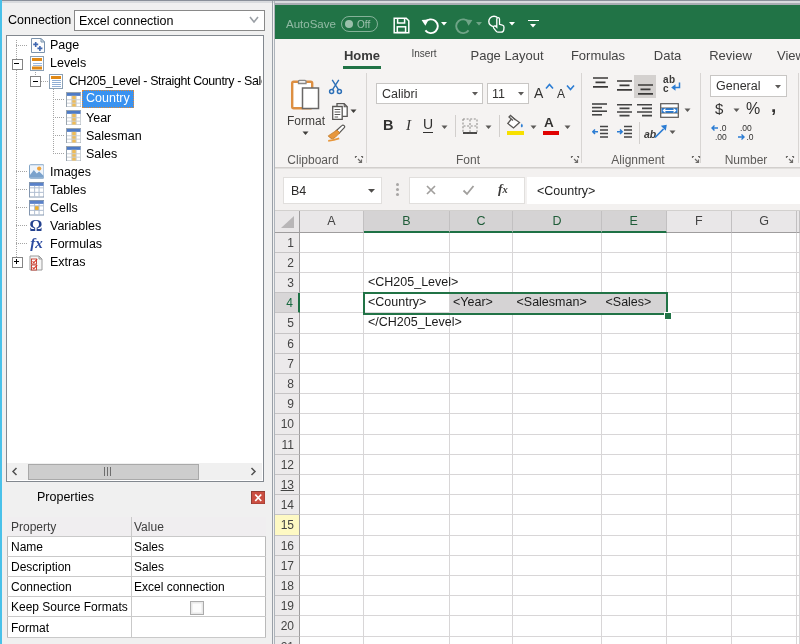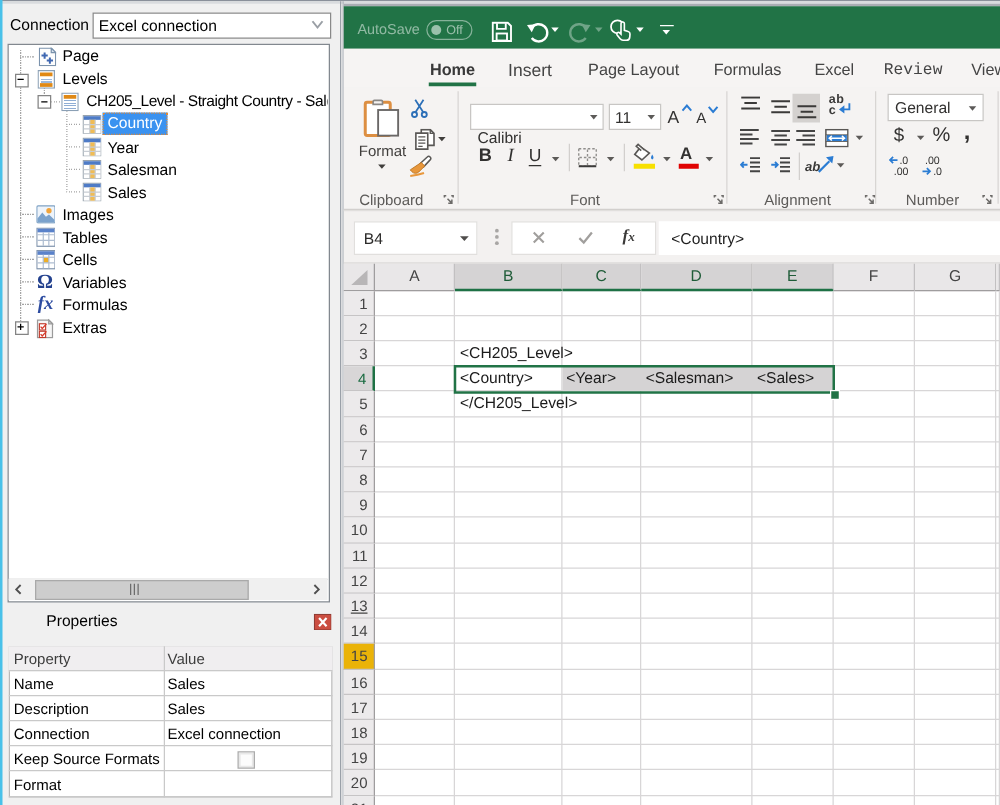--- a/index.html
+++ b/index.html
@@ -192,25 +192,25 @@
 </svg>
 <svg class="ab" style="left:507.5px;top:21px" width="8" height="6" viewBox="0 0 8 6">
     <path d="M1 1 L4 4.6 L7 1 z" fill="#fff"></path>
   </svg>
 <div class="ab" style="left:527.5px;top:19.5px;width:11px;height:1.6px;background:#fff;"></div>
 <svg class="ab" style="left:529px;top:23px" width="8" height="6" viewBox="0 0 8 6">
     <path d="M1 1 L4 4.6 L7 1 z" fill="#fff"></path>
   </svg>
 <div class="ab" style="left:274.5px;top:39px;width:525.5px;height:31px;background:#f6f4f3;"></div>
 <div class="ab" style="left:302.0px;top:48px;width:120px;text-align:center;font-size:13px;font-weight:600;color:#393939;">Home</div>
-<div class="ab" style="left:364.0px;top:48px;width:120px;text-align:center;font-size:14px;font-weight:400;color:#444;">Insert</div>
+<div class="ab" style="left:364.0px;top:48px;width:120px;text-align:center;font-size:10px;font-weight:400;color:#444;">Insert</div>
 <div class="ab" style="left:447.0px;top:48px;width:120px;text-align:center;font-size:13px;font-weight:400;color:#444;">Page Layout</div>
 <div class="ab" style="left:538.0px;top:48px;width:120px;text-align:center;font-size:13px;font-weight:400;color:#444;">Formulas</div>
-<div class="ab" style="left:607.5px;top:48px;width:120px;text-align:center;font-size:13px;font-weight:400;color:#444;">Excel</div>
-<div class="ab" style="left:670.5px;top:48px;width:120px;text-align:center;font-size:13px;font-weight:400;color:#444;font-family:Liberation Mono, monospace;">Review</div>
+<div class="ab" style="left:607.5px;top:48px;width:120px;text-align:center;font-size:13px;font-weight:400;color:#444;">Data</div>
+<div class="ab" style="left:670.5px;top:48px;width:120px;text-align:center;font-size:13px;font-weight:400;color:#444;">Review</div>
 <div class="ab" style="left:731.0px;top:48px;width:120px;text-align:center;font-size:13px;font-weight:400;color:#444;">View</div>
 <div class="ab" style="left:343px;top:65.5px;width:38px;height:3px;background:#217346;"></div>
 <div class="ab" style="left:274.5px;top:70px;width:525.5px;height:97px;background:#f5f3f2;border-bottom:1px solid #d2cfcd;box-sizing:content-box;"></div>
 <div class="ab" style="left:366px;top:73px;width:1px;height:90px;background:#d8d5d3;"></div>
 <div class="ab" style="left:580.5px;top:73px;width:1px;height:90px;background:#d8d5d3;"></div>
 <div class="ab" style="left:700px;top:73px;width:1px;height:90px;background:#d8d5d3;"></div>
 <div class="ab" style="left:797.5px;top:73px;width:1px;height:90px;background:#d8d5d3;"></div>
 <svg class="ab" style="left:290px;top:78px" width="32" height="33" viewBox="0 0 32 33">
 <rect x="2.2" y="3.8" width="20" height="26.5" rx="1.5" fill="#fff" stroke="#dd8f42" stroke-width="2.4"></rect>
 <path d="M8.5 5.5 v-2.2 a1 1 0 0 1 1 -1 h5.5 a1 1 0 0 1 1 1 v2.2 z" fill="#f5f3f2" stroke="#8a8886" stroke-width="1.3"></path>
@@ -238,21 +238,21 @@
 <path d="M9.2 6.8 L14.8 1.6 a1.6 1.6 0 0 1 2.3 2.3 L11.9 9.5 z" fill="#fff" stroke="#595755" stroke-width="1.2"></path>
 <path d="M10 6 L12.8 8.8 L8 13.6 a3.8 3.8 0 0 1 -5.4 -0.2 l-1.4 -1.5 z" fill="#e8973c" stroke="#c07a28" stroke-width="0.8"></path>
 <path d="M1.2 16.8 c3.5 -0.4 7.5 -1.2 11 -2.4" stroke="#e8973c" stroke-width="1.7" fill="none"></path>
 </svg>
 <div class="ab" style="left:253px;top:152.5px;width:120px;text-align:center;font-size:12px;color:#5c5a58;">Clipboard</div>
 <svg class="ab" style="left:353.5px;top:154.5px" width="10" height="10" viewBox="0 0 10 10">
 <path d="M1.5 3 V1.5 H3 M7 1.5 h1.5 V3" fill="none" stroke="#6d6b69" stroke-width="1.2"></path>
 <path d="M4 4 L7.5 7.5 M7.5 4.6 V7.5 H4.6" fill="none" stroke="#6d6b69" stroke-width="1.2"></path>
 </svg>
 <div class="ab" style="left:376px;top:83px;width:107px;height:21px;background:#fff;border:1px solid #c8c6c4;box-sizing:border-box;"></div>
-<div class="ab" style="left:382px;top:87px;font-size:12.5px;color:#323130;margin-top:16px;">Calibri</div>
+<div class="ab" style="left:382px;top:87px;font-size:12.5px;color:#323130;">Calibri</div>
 <svg class="ab" style="left:471px;top:91px" width="8" height="6" viewBox="0 0 8 6">
     <path d="M1 1 L4 4.5 L7 1 z" fill="#5c5a58"></path>
   </svg>
 <div class="ab" style="left:486.5px;top:83px;width:42px;height:21px;background:#fff;border:1px solid #c8c6c4;box-sizing:border-box;"></div>
 <div class="ab" style="left:492px;top:87px;font-size:12.5px;color:#323130;">11</div>
 <svg class="ab" style="left:517px;top:91px" width="8" height="6" viewBox="0 0 8 6">
     <path d="M1 1 L4 4.5 L7 1 z" fill="#5c5a58"></path>
   </svg>
 <div class="ab" style="left:534px;top:85px;font-size:14px;color:#323130;">A</div>
 <svg class="ab" style="left:544.5px;top:83px" width="9" height="7" viewBox="0 0 9 7">
@@ -434,21 +434,21 @@
 <div class="ab" style="left:275px;top:414.3999999999999px;width:25px;height:20.2px;background:#eceaeb;border-right:1px solid #9f9d9e;border-bottom:1px solid #c6c4c5;box-sizing:border-box;text-align:right;padding-right:5px;font-size:12px;color:#444;line-height:20.2px;">10</div>
 <div class="ab" style="left:300px;top:433.5999999999999px;width:500px;height:1px;background:#d8d6d7;"></div>
 <div class="ab" style="left:275px;top:434.5999999999999px;width:25px;height:20.2px;background:#eceaeb;border-right:1px solid #9f9d9e;border-bottom:1px solid #c6c4c5;box-sizing:border-box;text-align:right;padding-right:5px;font-size:12px;color:#444;line-height:20.2px;">11</div>
 <div class="ab" style="left:300px;top:453.7999999999999px;width:500px;height:1px;background:#d8d6d7;"></div>
 <div class="ab" style="left:275px;top:454.7999999999999px;width:25px;height:20.2px;background:#eceaeb;border-right:1px solid #9f9d9e;border-bottom:1px solid #c6c4c5;box-sizing:border-box;text-align:right;padding-right:5px;font-size:12px;color:#444;line-height:20.2px;">12</div>
 <div class="ab" style="left:300px;top:473.9999999999999px;width:500px;height:1px;background:#d8d6d7;"></div>
 <div class="ab" style="left:275px;top:474.9999999999999px;width:25px;height:20.2px;background:#eceaeb;border-right:1px solid #9f9d9e;border-bottom:1px solid #c6c4c5;box-sizing:border-box;text-align:right;padding-right:5px;font-size:12px;color:#444;line-height:20.2px;text-decoration:underline;">13</div>
 <div class="ab" style="left:300px;top:494.1999999999999px;width:500px;height:1px;background:#d8d6d7;"></div>
 <div class="ab" style="left:275px;top:495.1999999999999px;width:25px;height:20.2px;background:#eceaeb;border-right:1px solid #9f9d9e;border-bottom:1px solid #c6c4c5;box-sizing:border-box;text-align:right;padding-right:5px;font-size:12px;color:#444;line-height:20.2px;">14</div>
 <div class="ab" style="left:300px;top:514.3999999999999px;width:500px;height:1px;background:#d8d6d7;"></div>
-<div class="ab" style="left:275px;top:515.3999999999999px;width:25px;height:20.2px;background:#eab308;border-right:1px solid #9f9d9e;border-bottom:1px solid #c6c4c5;box-sizing:border-box;text-align:right;padding-right:5px;font-size:12px;color:#444;line-height:20.2px;">15</div>
+<div class="ab" style="left:275px;top:515.3999999999999px;width:25px;height:20.2px;background:#fef9c3;border-right:1px solid #9f9d9e;border-bottom:1px solid #c6c4c5;box-sizing:border-box;text-align:right;padding-right:5px;font-size:12px;color:#444;line-height:20.2px;">15</div>
 <div class="ab" style="left:300px;top:534.5999999999999px;width:500px;height:1px;background:#d8d6d7;"></div>
 <div class="ab" style="left:275px;top:535.5999999999999px;width:25px;height:20.2px;background:#eceaeb;border-right:1px solid #9f9d9e;border-bottom:1px solid #c6c4c5;box-sizing:border-box;text-align:right;padding-right:5px;font-size:12px;color:#444;line-height:20.2px;">16</div>
 <div class="ab" style="left:300px;top:554.8px;width:500px;height:1px;background:#d8d6d7;"></div>
 <div class="ab" style="left:275px;top:555.8px;width:25px;height:20.2px;background:#eceaeb;border-right:1px solid #9f9d9e;border-bottom:1px solid #c6c4c5;box-sizing:border-box;text-align:right;padding-right:5px;font-size:12px;color:#444;line-height:20.2px;">17</div>
 <div class="ab" style="left:300px;top:575.0px;width:500px;height:1px;background:#d8d6d7;"></div>
 <div class="ab" style="left:275px;top:576.0px;width:25px;height:20.2px;background:#eceaeb;border-right:1px solid #9f9d9e;border-bottom:1px solid #c6c4c5;box-sizing:border-box;text-align:right;padding-right:5px;font-size:12px;color:#444;line-height:20.2px;">18</div>
 <div class="ab" style="left:300px;top:595.2px;width:500px;height:1px;background:#d8d6d7;"></div>
 <div class="ab" style="left:275px;top:596.2px;width:25px;height:20.2px;background:#eceaeb;border-right:1px solid #9f9d9e;border-bottom:1px solid #c6c4c5;box-sizing:border-box;text-align:right;padding-right:5px;font-size:12px;color:#444;line-height:20.2px;">19</div>
 <div class="ab" style="left:300px;top:615.4000000000001px;width:500px;height:1px;background:#d8d6d7;"></div>
 <div class="ab" style="left:275px;top:616.4000000000001px;width:25px;height:20.2px;background:#eceaeb;border-right:1px solid #9f9d9e;border-bottom:1px solid #c6c4c5;box-sizing:border-box;text-align:right;padding-right:5px;font-size:12px;color:#444;line-height:20.2px;">20</div>

